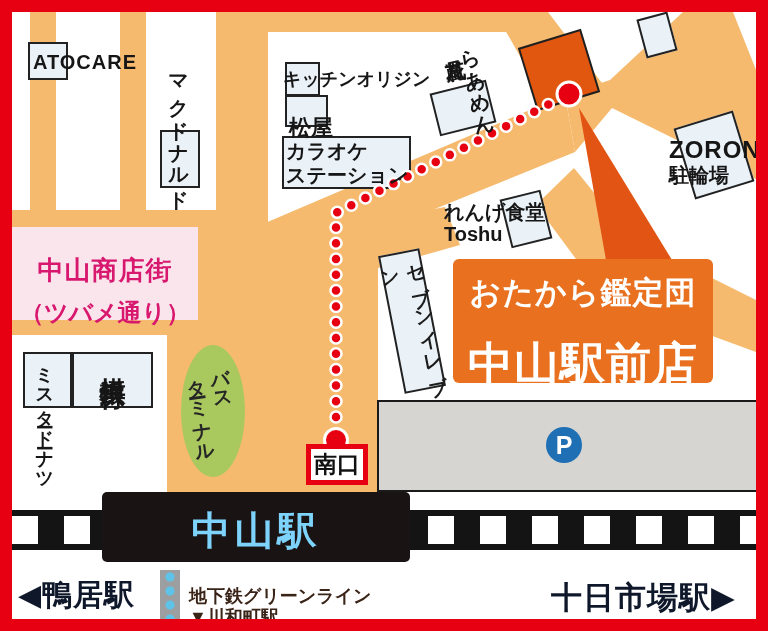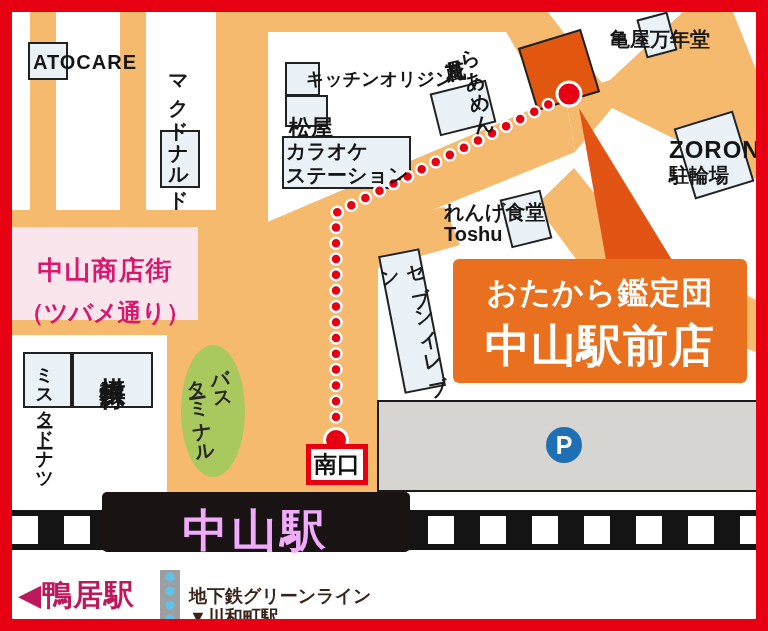--- a/index.html
+++ b/index.html
@@ -5,48 +5,48 @@
   html,body{margin:0;padding:0;background:#fff;}
   #stage{
     position:relative;width:768px;height:631px;overflow:hidden;background:#FFFFFF;
     font-family:"Liberation Sans","DejaVu Sans",sans-serif;color:#1b1b1b;
   }
   .box{position:absolute;background:#EAF2F8;border:2px solid #222222;box-sizing:border-box;}
   .lbl{position:absolute;white-space:nowrap;font-weight:600;color:#161616;line-height:1.15;}
   .vt{writing-mode:vertical-rl;text-orientation:mixed;}
   .frame{position:absolute;background:#E60012;z-index:60;}
   #callout{
-    position:absolute;left:453px;top:259px;width:294px;height:124px;background:#E8701E;
+    position:absolute;left:453px;top:259px;width:260px;height:124px;background:#E8701E;
     border-radius:6px;text-align:center;color:#ffffff;z-index:5;
   }
   #callout .c1{font-size:31px;font-weight:800;letter-spacing:1px;margin-top:13px;}
-  #callout .c2{font-size:45px;font-weight:800;letter-spacing:1px;margin-top:2px;}
+  #callout .c2{font-size:45px;font-weight:800;letter-spacing:1px;margin-top:20px;}
   #pinkbox{
     position:absolute;left:12px;top:227px;width:186px;height:93px;background:#FBE5EC;
     text-align:center;color:#D8186E;font-weight:800;
   }
   #pinkbox .p1{font-size:26px;margin-top:26px;letter-spacing:1px;}
   #pinkbox .p2{font-size:24px;margin-top:9px;}
   #minamiguchi{
     position:absolute;left:306px;top:444px;width:62px;height:41px;background:#ffffff;
     border:5px solid #E60012;box-sizing:border-box;text-align:center;
     font-size:23px;font-weight:800;line-height:30px;color:#111;z-index:6;
   }
   #parking{position:absolute;left:377px;top:400px;width:381px;height:92px;background:#D6D5D1;border:2px solid #1A1A1A;box-sizing:border-box;}
   #p-icon{position:absolute;left:546px;top:427px;width:36px;height:36px;border-radius:50%;background:#1F6FB5;
     color:#fff;font-size:25px;font-weight:800;text-align:center;line-height:36px;}
-  #station{position:absolute;left:102px;top:492px;width:308px;height:60px;background:#1A1313;border-radius:5px;
-    color:#f0abfc;text-align:center;font-size:45px;font-weight:800;letter-spacing:4px;line-height:78px;z-index:4;}
+  #station{position:absolute;left:102px;top:492px;width:308px;height:70px;background:#1A1313;border-radius:5px;
+    color:#7dd3fc;text-align:center;font-size:39px;font-weight:800;letter-spacing:4px;line-height:78px;z-index:4;}
   #track{position:absolute;left:12px;top:510px;width:744px;height:40px;background:#141414;z-index:2;}
   #track .ties{position:absolute;left:0;right:0;top:6px;bottom:6px;
     background:repeating-linear-gradient(90deg,#ffffff 0 26px,transparent 26px 52px);}
   #subway-strip{position:absolute;left:160px;top:570px;width:20px;height:49px;background:#9C9EA0;
     background-image:radial-gradient(circle at 10px 7px,#5FC3E8 4.2px,rgba(0,0,0,0) 5px);
     background-size:20px 14px;z-index:3;}
-  .bottom-station{position:absolute;font-size:30px;font-weight:800;color:#be185d;letter-spacing:1px;text-align:right;}
+  .bottom-station{position:absolute;font-size:30px;font-weight:800;color:#0f172a;letter-spacing:1px;text-align:right;}
   #subway-label{position:absolute;left:189px;top:586px;font-size:18px;font-weight:800;color:#3A2317;line-height:21px;}
   #bus-ellipse{position:absolute;left:181px;top:345px;width:64px;height:132px;border-radius:50%;background:#A9C85E;}
   .bus-col{position:absolute;font-size:19px;font-weight:700;color:#262626;transform:rotate(-8deg);}
   .seven{display:flex;align-items:center;justify-content:center;}
 </style>
 </head>
 <body>
 
 <div id="stage">
 
@@ -110,36 +110,35 @@
       </g>
   </svg>
 
   <div class="box" style="left:28px;top:42px;width:40px;height:38px;"></div>
   <div class="lbl" style="left:33px;top:51px;font-size:20px;letter-spacing:1px;">ATOCARE</div>
 
   <div class="box" style="left:160px;top:130px;width:40px;height:58px;"></div>
   <div class="lbl vt" style="left:167px;top:62px;font-size:20px;">マクドナルド</div>
 
   <div class="box" style="left:285px;top:62px;width:35px;height:34px;"></div>
-  <div class="lbl" style="left:306px;top:69px;font-size:18px;">キッチンオリジン</div>
+  <div class="lbl" style="left:283px;top:69px;font-size:18px;">キッチンオリジン</div>
 
   <div class="box" style="left:285px;top:95px;width:43px;height:32px;"></div>
   <div class="lbl" style="left:289px;top:99px;font-size:22px;margin-top:16px;">松屋</div>
 
   <div class="lbl" style="left:286px;top:139px;font-size:20px;line-height:24px;">
     <div>カラオケ</div>
     <div>ステーション</div>
   </div>
 
   <div class="box" style="left:434px;top:86px;width:58px;height:44px;transform:rotate(-14deg);"></div>
   <div class="lbl vt" style="left:463px;top:34px;font-size:20px;transform:rotate(-12deg);">らあめん</div>
   <div class="lbl vt" style="left:438px;top:46px;font-size:20px;transform:rotate(-12deg);">花月嵐</div>
 
   <div class="box" style="left:641px;top:15px;width:32px;height:40px;transform:rotate(-15deg);"></div>
-  <div class="lbl" style="left:610px;top:28px;font-size:20px;">亀屋万年堂</div>
 
   <div class="box" style="left:683px;top:118px;width:62px;height:74px;transform:rotate(-17deg);"></div>
   <div class="lbl" style="left:645px;top:136px;margin-left:24px;">
     <div style="font-size:24px;font-weight:700;letter-spacing:1px;">ZORON</div>
     <div style="font-size:20px;font-weight:700;">駐輪場</div>
   </div>
 
   <div class="box" style="left:505px;top:194px;width:42px;height:50px;transform:rotate(-14deg);"></div>
   <div class="lbl" style="left:444px;top:201px;font-size:20px;line-height:22px;">
     <div>れんげ食堂</div>
@@ -181,19 +180,22 @@
   <div id="station">中山駅</div>
 
   <div id="subway-strip"></div>
   <div class="bottom-station" style="left:18px;top:575px;">
     <span>◀</span><span>鴨居駅</span>
   </div>
   <div id="subway-label">
     <div>地下鉄グリーンライン</div>
     <div>▼川和町駅</div>
   </div>
+  <div class="bottom-station" style="left:551px;top:577px;font-size:31px;">
+    <span>十日市場駅</span><span>▶</span>
+  </div>
 
   <div class="frame" style="left:0;top:0;width:768px;height:12px;"></div>
   <div class="frame" style="left:0;top:619px;width:768px;height:12px;"></div>
   <div class="frame" style="left:0;top:0;width:12px;height:631px;"></div>
   <div class="frame" style="left:756px;top:0;width:12px;height:631px;"></div>
 
 </div>
 
 </body></html>

